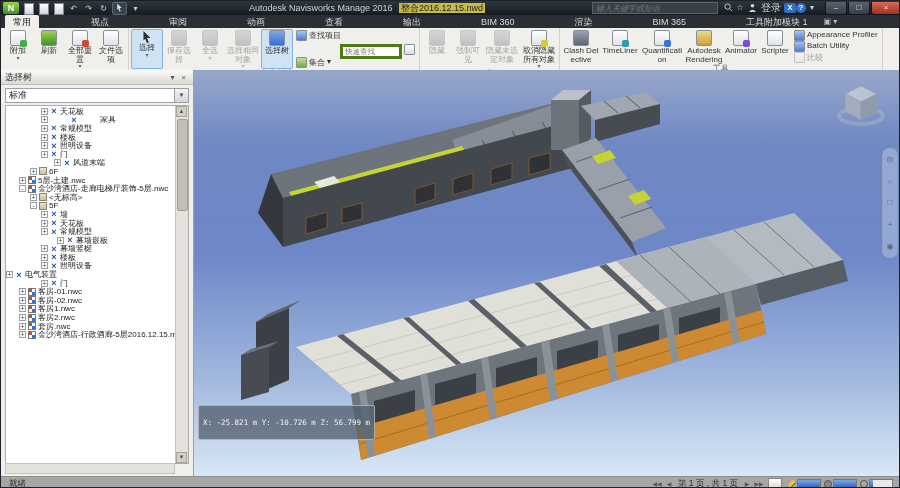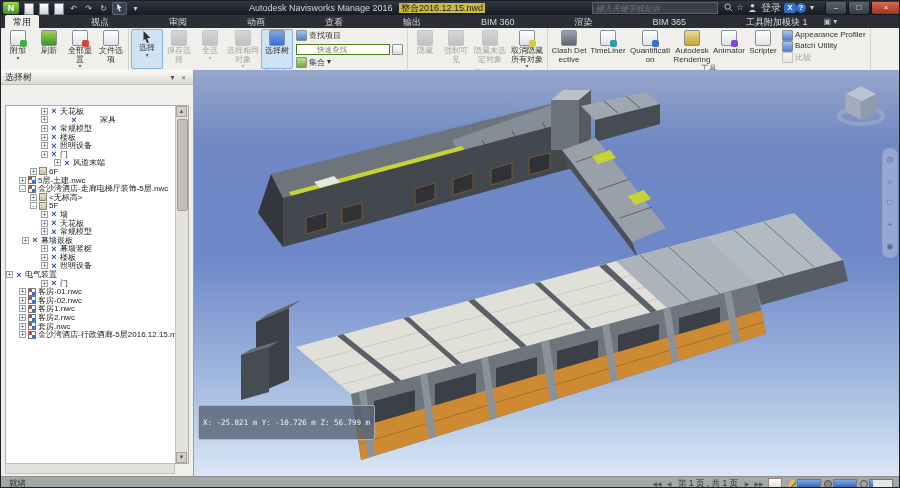--- a/index.html
+++ b/index.html
@@ -64,22 +64,22 @@
   .ric.solid-blue{background:linear-gradient(#7fa8e0,#3a6fd8);}
   .ric.solid-green{background:linear-gradient(#9fd24a,#3f8f33);}
   .ric.solid-gold{background:linear-gradient(#ead98a,#c8a23a);}
   .ric.solid-slate{background:linear-gradient(#9aa4b2,#5d6774);}
   .smallrow{display:flex;align-items:flex-start;gap:2px;height:11px;font-size:8px;color:#333;
     white-space:nowrap;}
   .sic{width:9px;height:9px;border:1px solid #8a8f96;border-radius:1px;
     background:linear-gradient(#fff,#d8dce2);flex:none;}
   .sic.g{background:linear-gradient(#bfe09a,#6fae3f);}
   .sic.b{background:linear-gradient(#a8c4ee,#4a7fd8);}
-  .qfind{width:52px;height:9px;border:1px solid #4d7c0f;background:#fff;font-size:7.5px;
-    color:#888;padding:0 20px;}
+  .qfind{width:52px;height:9px;border:3px solid #4d7c0f;background:#fff;font-size:7.5px;
+    color:#888;padding:0 2px;margin-left:44px;}
   .colstack{display:flex;flex-direction:column;justify-content:space-between;padding:1px 2px;}
   
   .main{position:absolute;left:0;top:69px;width:900px;height:406px;}
   
   .panel{position:absolute;left:0;top:0;width:193px;height:406px;background:#f0efeb;
     border-right:1px solid #9aa0a8;box-sizing:border-box;}
   .phead{height:14px;background:linear-gradient(#fbfbfa,#dcd9d2);border-bottom:1px solid #c2bfb8;
     display:flex;align-items:center;font-size:9px;color:#333;padding:0 4px;}
   .phead .sp{flex:1;}
   .phbtn{width:11px;text-align:center;color:#555;font-size:8px;}
@@ -358,20 +358,25 @@
 
   <div class="main">
 
     <div class="panel">
       <div class="phead">
         <span>选择树</span>
         <span class="sp"></span>
         <span class="phbtn">▾</span>
         <span class="phbtn">×</span>
       </div>
+      <div class="pcombo">
+        <span>标准</span>
+          <span class="sp"></span>
+        <span class="arr">▼</span>
+      </div>
       <div class="treewrap">
         <div class="tree">
 
         <div class="trow" style="padding-left: 35px;">
               <span class="ebox">+</span>
               <span class="ticon cat"></span>
               <span class="tlabel">天花板</span>
             </div>
             <div class="trow" style="padding-left: 35px; gap: 20px;">
               <span class="ebox">+</span>
@@ -436,21 +441,21 @@
             <div class="trow" style="padding-left: 35px;">
               <span class="ebox">+</span>
               <span class="ticon cat"></span>
               <span class="tlabel">天花板</span>
             </div>
             <div class="trow" style="padding-left: 35px;">
               <span class="ebox">+</span>
               <span class="ticon cat"></span>
               <span class="tlabel">常规模型</span>
             </div>
-            <div class="trow" style="padding-left: 16px;">
+            <div class="trow" style="padding-left: 51px;">
               <span class="ebox">+</span>
               <span class="ticon cat"></span>
               <span class="tlabel">幕墙嵌板</span>
             </div>
             <div class="trow" style="padding-left: 35px;">
               <span class="ebox">+</span>
               <span class="ticon cat"></span>
               <span class="tlabel">幕墙竖梃</span>
             </div>
             <div class="trow" style="padding-left: 35px;">

